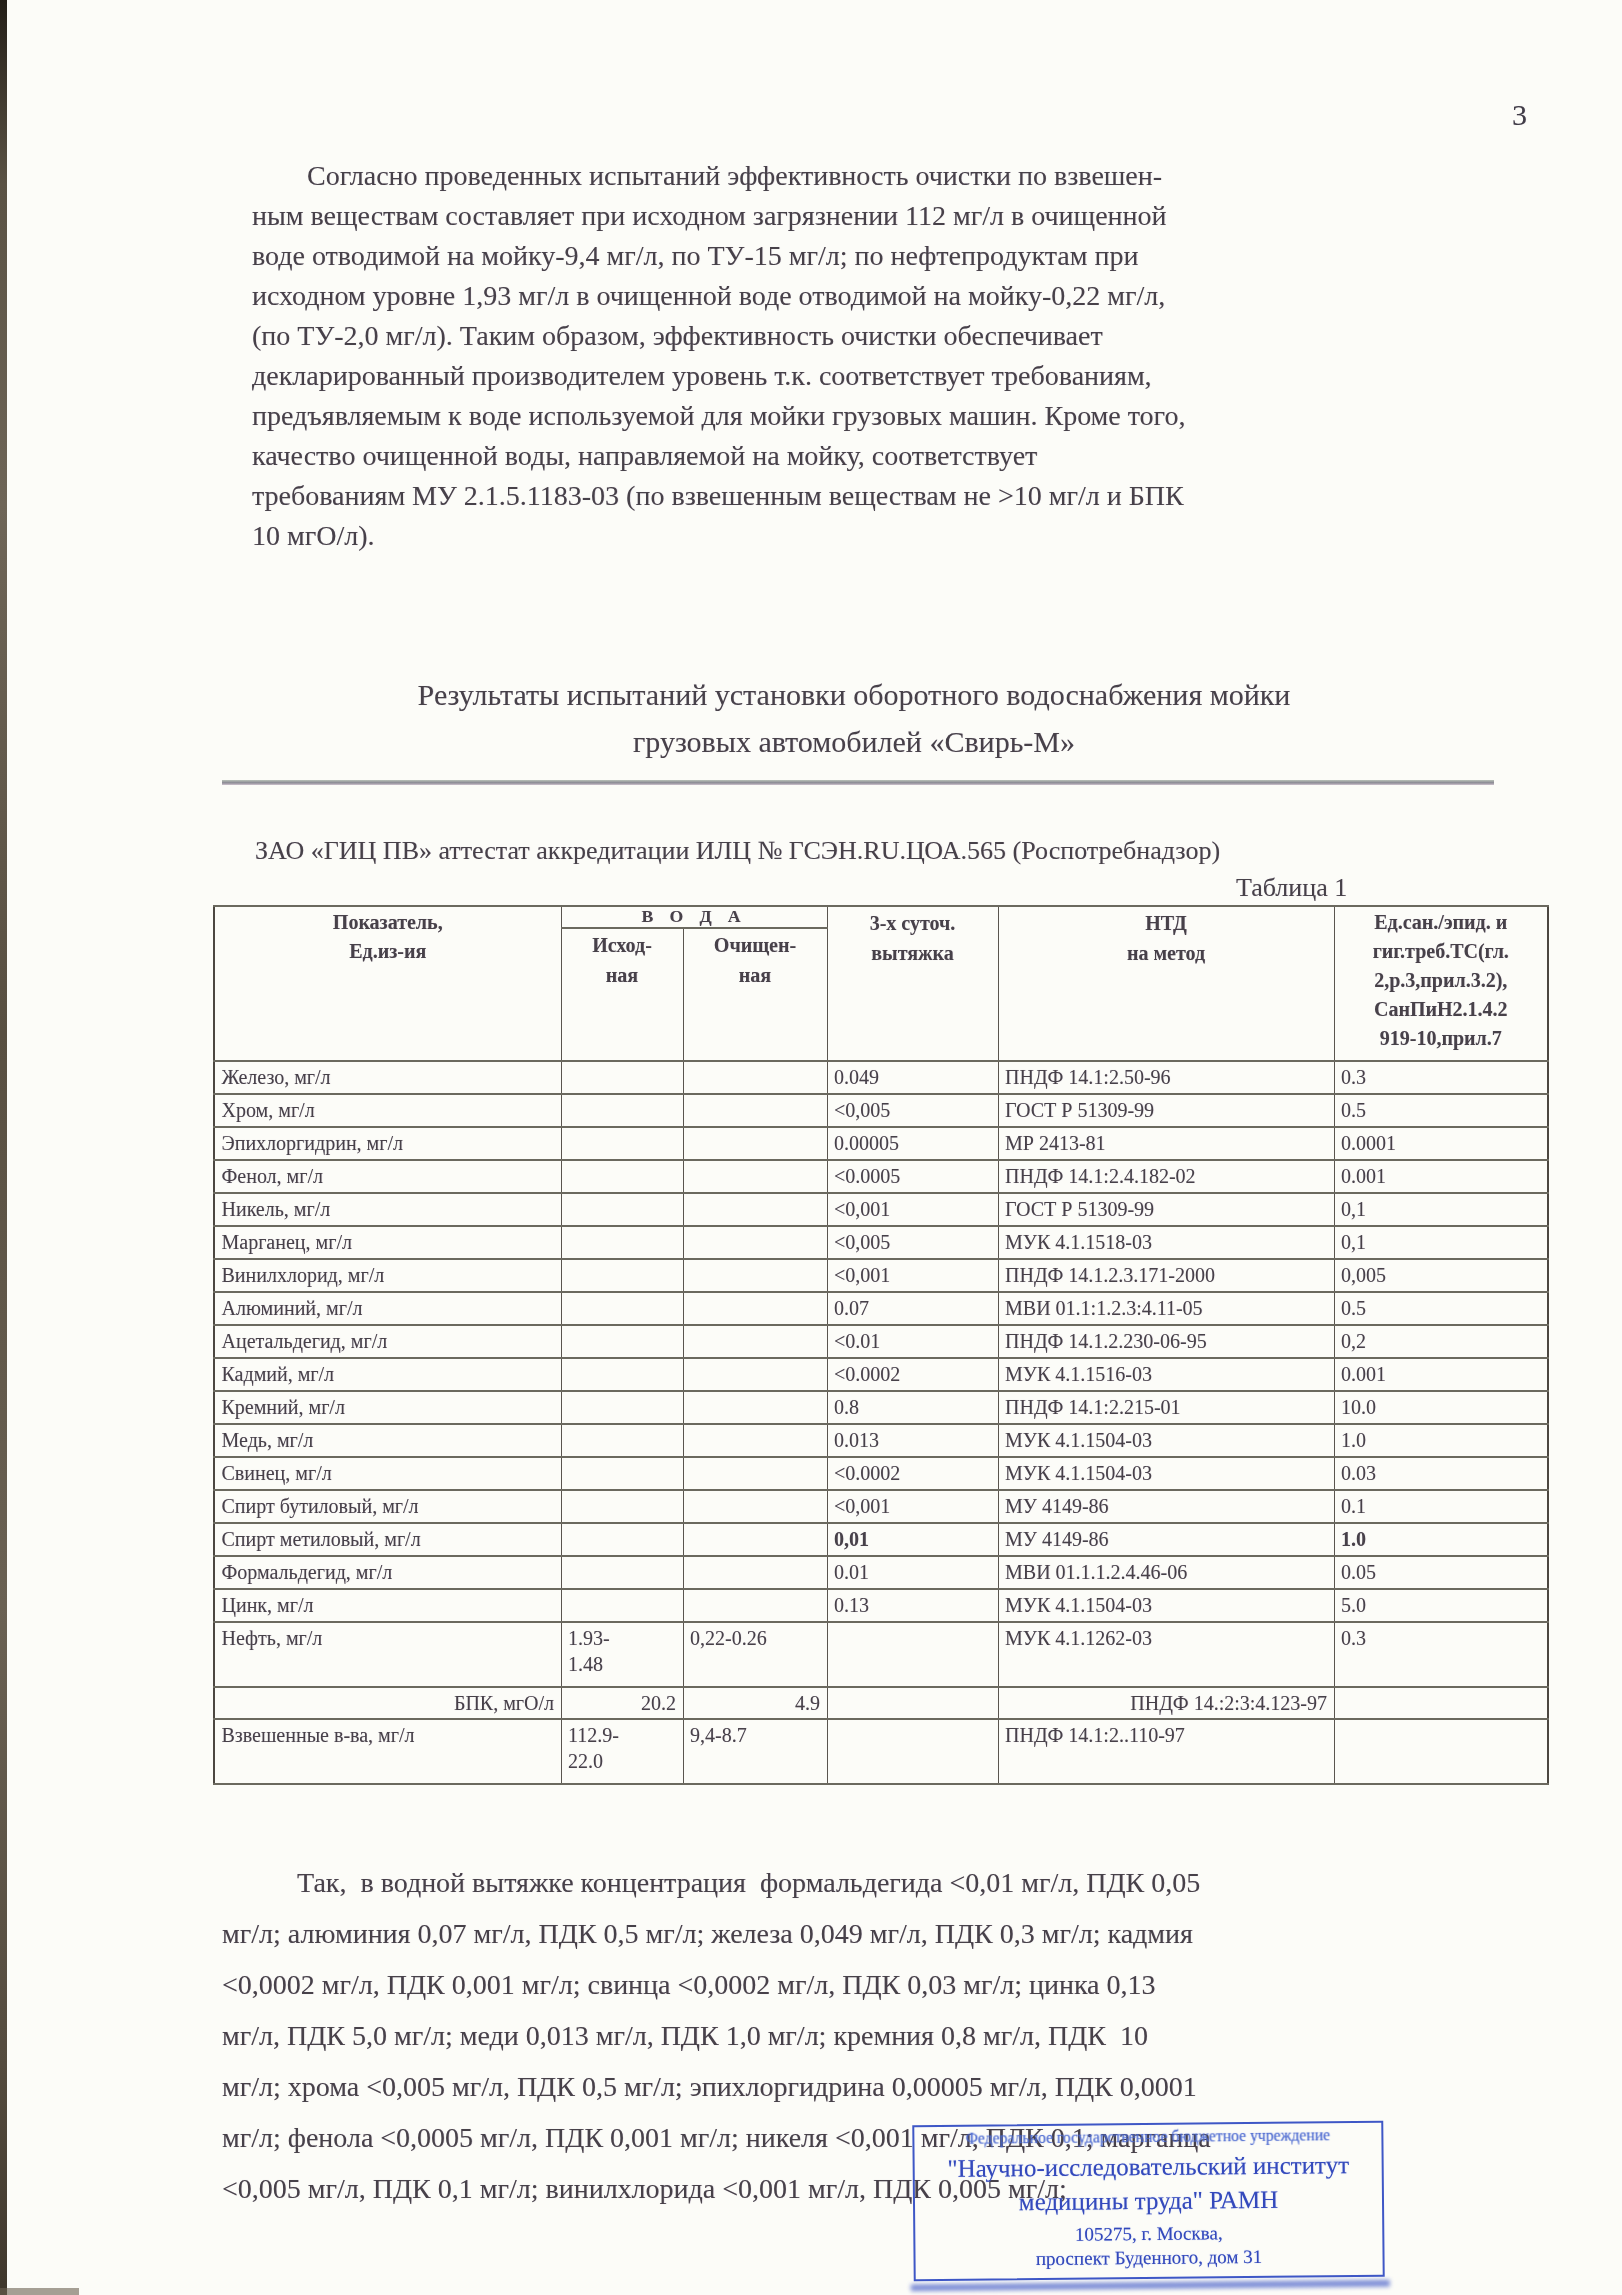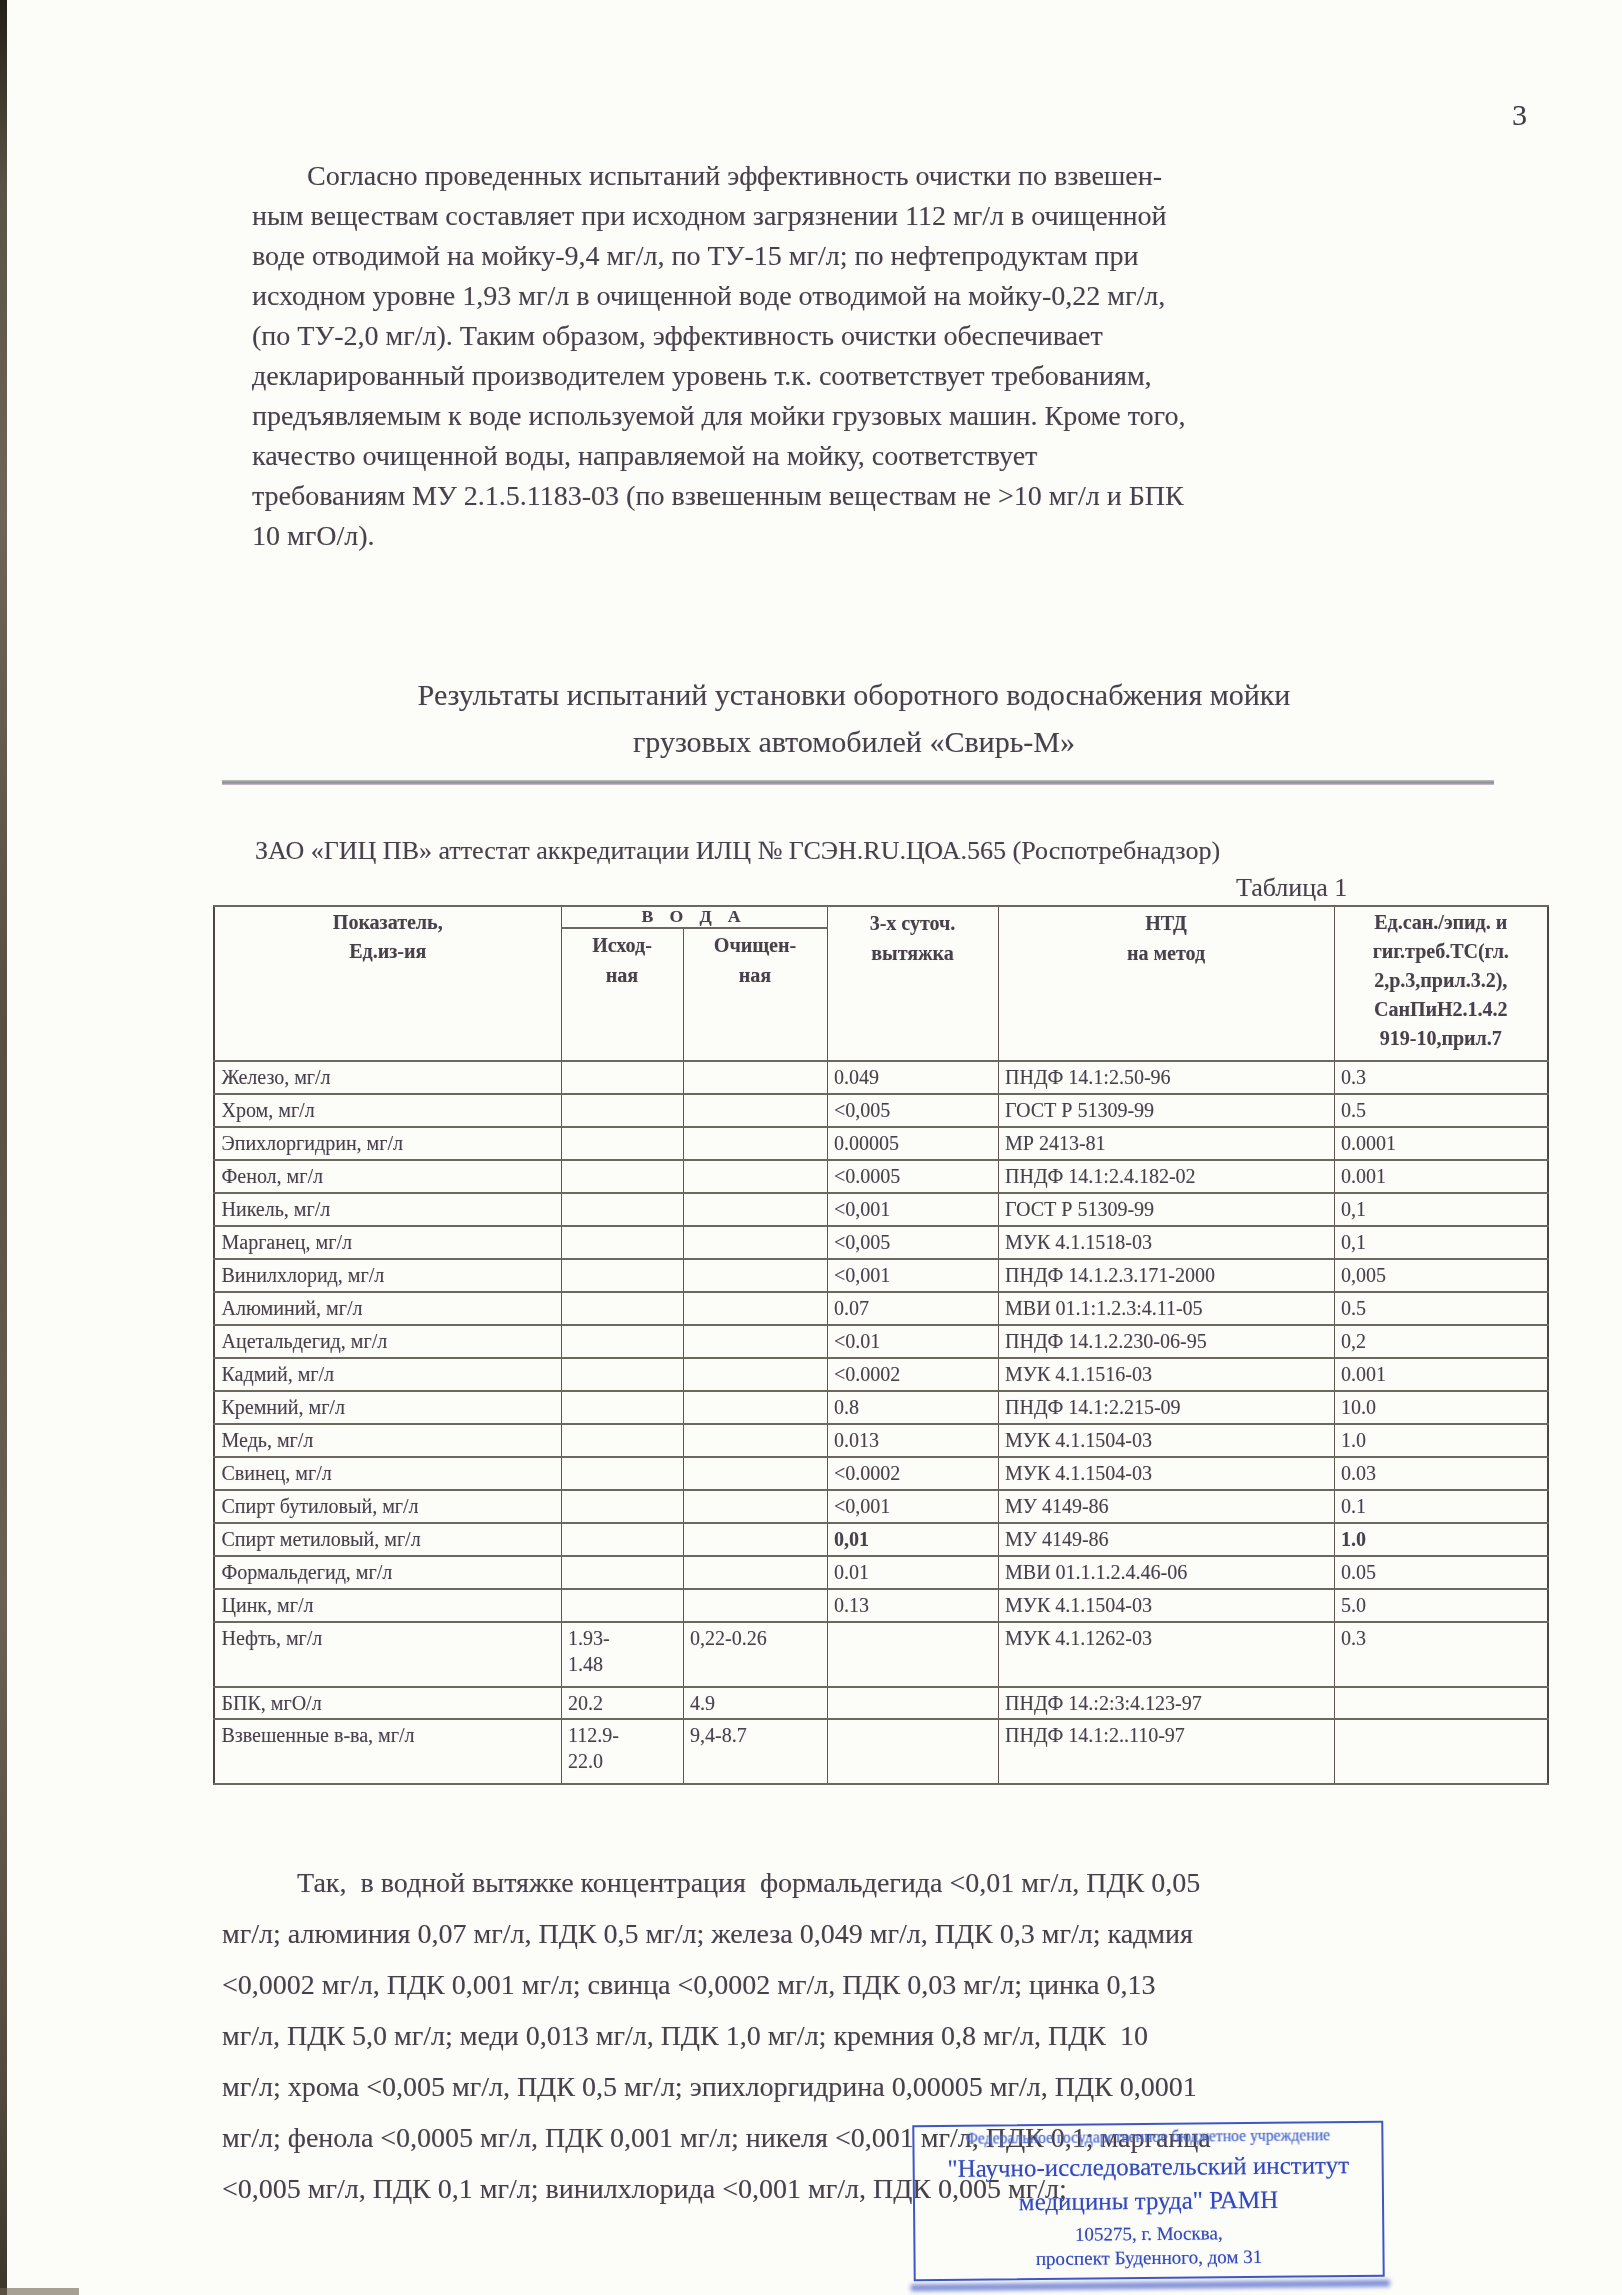--- a/index.html
+++ b/index.html
@@ -47,21 +47,21 @@
   th.ntd{text-align:center;}
   th.lim{font-size:20px;line-height:29px;padding:1.3px 5.2px;}
   tr.hdr-top{height:20px;}
   tr.hdr-sub{height:133px;}
   td{
     font-size:20px;padding:2px 6.5px;vertical-align:top;
     white-space:pre-line;line-height:26px;
   }
   tr.single{height:33px;}
   tr.tall{height:65px;}
-  tr.mid{height:22px;}
+  tr.mid{height:22px;text-align:right;}
   td.bold{font-weight:bold;}
   .stamp{
     position:absolute;left:913px;top:2123px;width:467px;height:152px;
     border:2.6px solid #3e57c6;transform:rotate(-0.55deg);
     color:#3449bb;text-align:center;z-index:5;
     text-shadow:0 0 1px rgba(70,100,220,0.55);
   }
   .stamp::after{
     content:"";position:absolute;left:-5.2px;right:-6.5px;bottom:-11.8px;height:7.2px;
     background:#3e57c6;filter:blur(2px);opacity:.65;
@@ -209,21 +209,21 @@
             <td></td>
             <td>&lt;0.0002</td>
             <td>МУК 4.1.1516-03</td>
             <td>0.001</td>
           </tr>
           <tr class="single">
             <td>Кремний, мг/л</td>
             <td></td>
             <td></td>
             <td>0.8</td>
-            <td>ПНДФ 14.1:2.215-09</td>
+            <td>ПНДФ 14.1:2.215-01</td>
             <td>10.0</td>
           </tr>
           <tr class="single">
             <td>Медь, мг/л</td>
             <td></td>
             <td></td>
             <td>0.013</td>
             <td>МУК 4.1.1504-03</td>
             <td>1.0</td>
           </tr>

